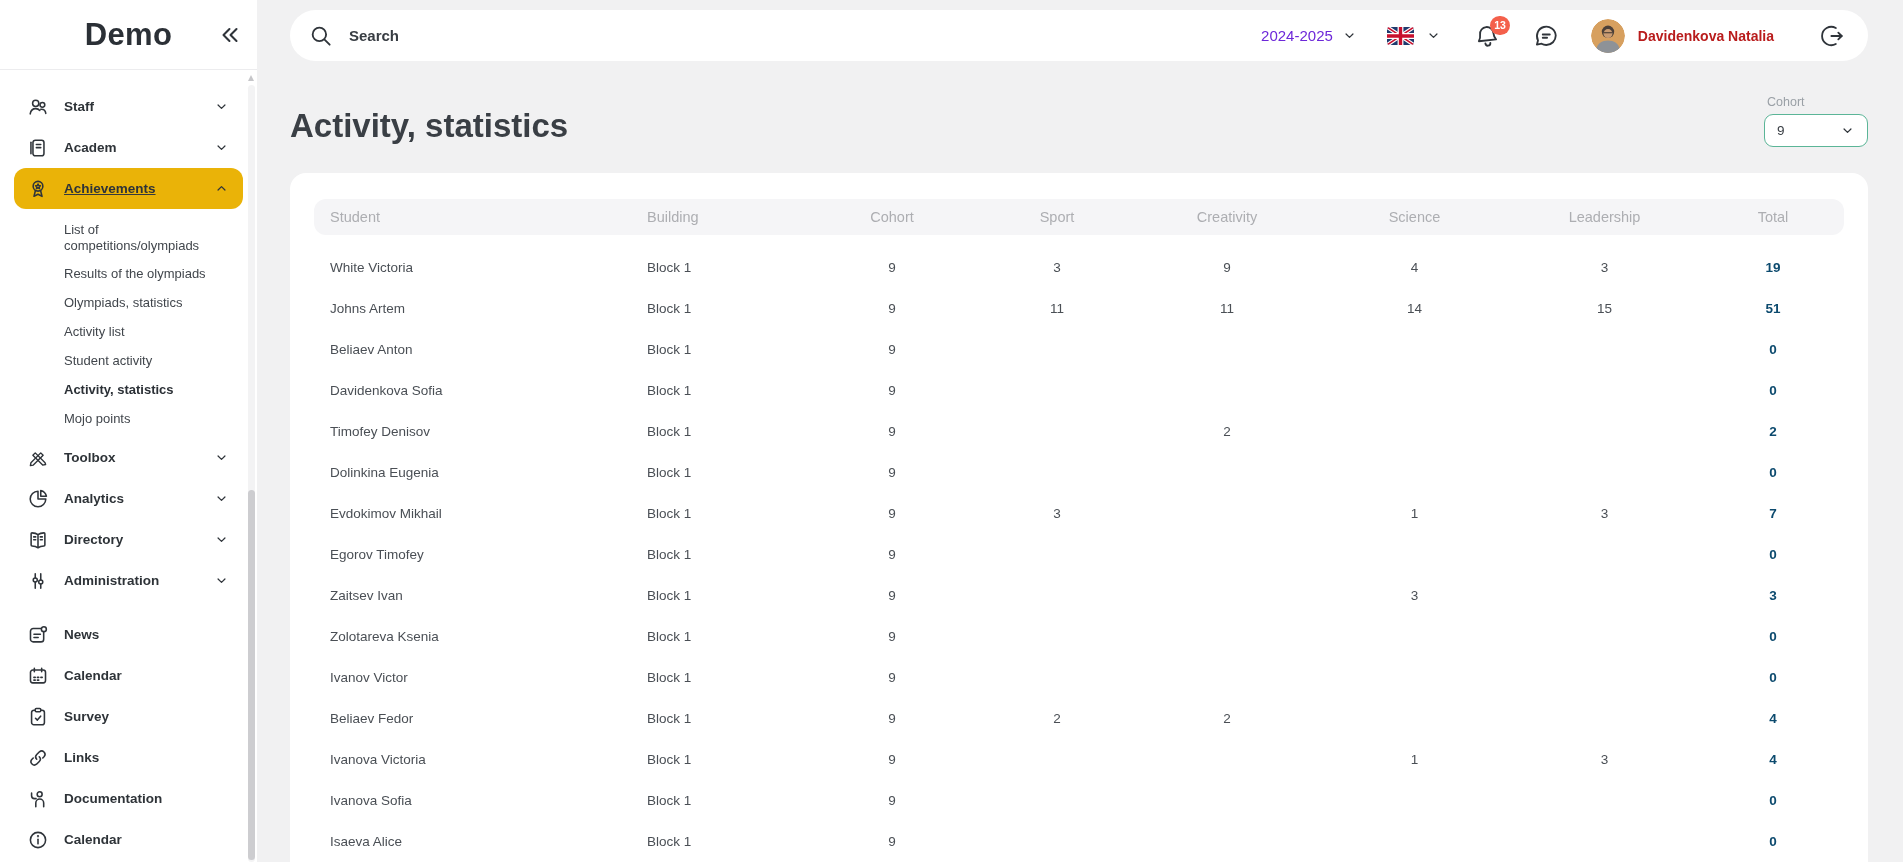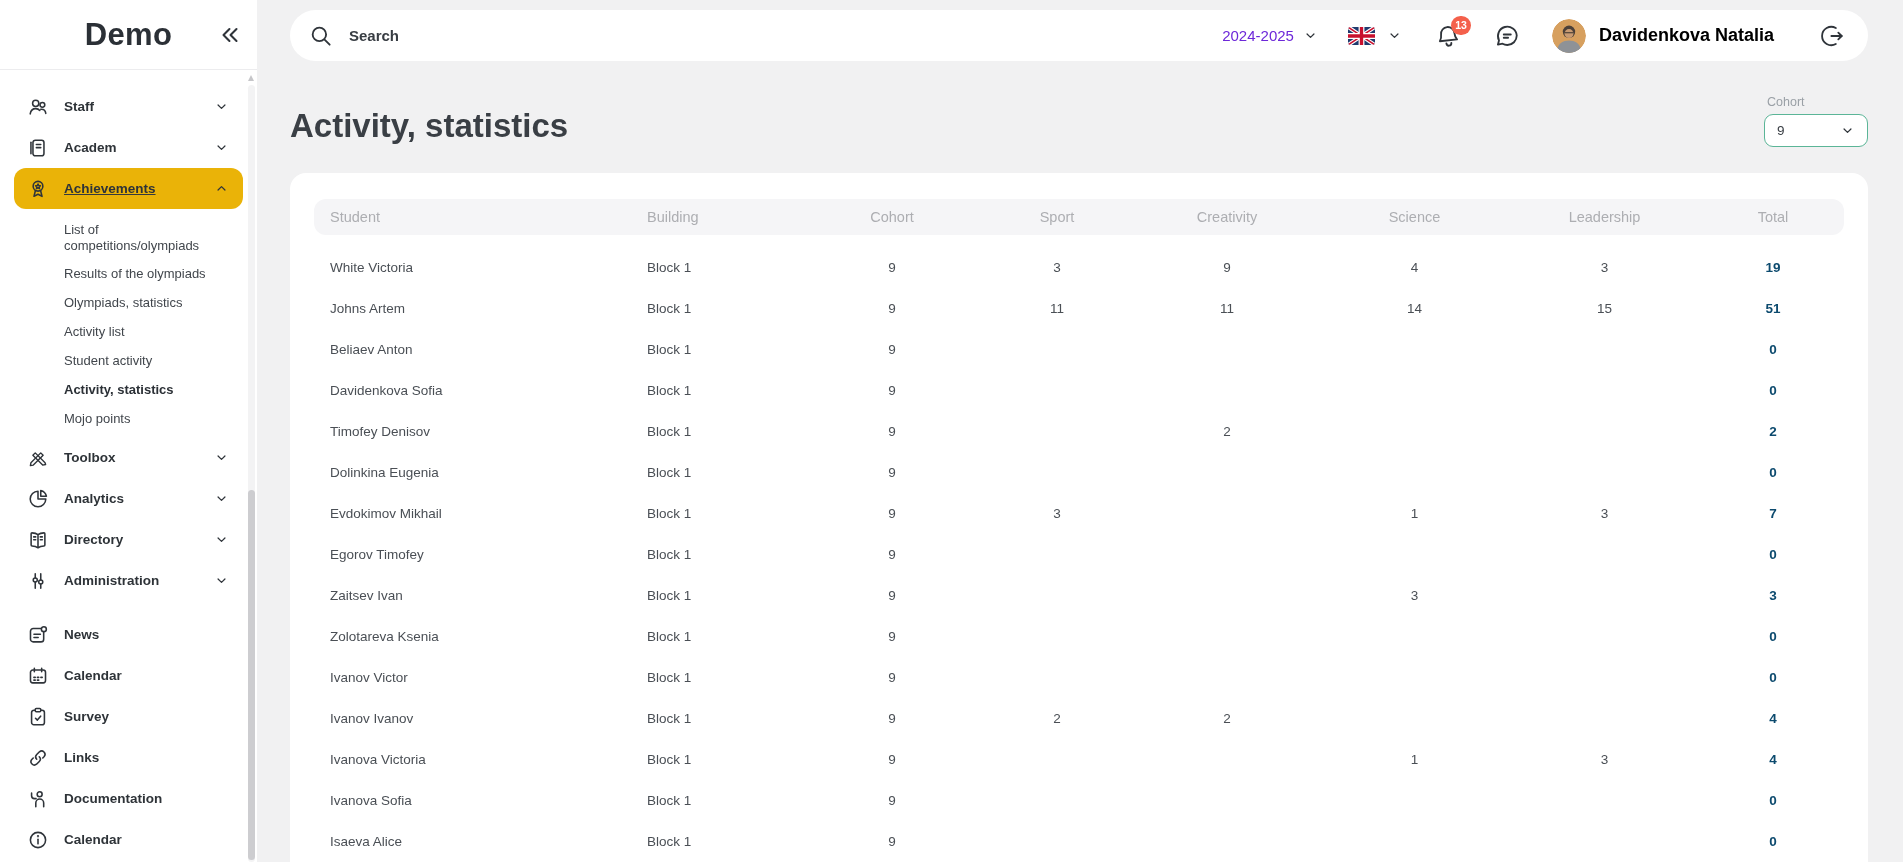--- a/index.html
+++ b/index.html
@@ -43,21 +43,21 @@
   .tb-right { display:flex; align-items:center; margin-left:auto; }
   .year { display:flex; align-items:center; gap:9px; font-size:15px; color:#6d28d9; cursor:pointer; }
   .lang { margin-left:30px; display:flex; align-items:center; gap:12px; cursor:pointer; }
   .chev { width:15px; height:15px; color:#2f343a; }
   .flag { width:27px; height:18px; display:block; }
   .tb-icon { margin-left:33px; position:relative; display:flex; cursor:pointer; color:#2f343a; }
   .tb-icon .i { width:26px; height:26px; }
   .badge { position:absolute; top:-7px; right:-10px; min-width:19px; height:19px; border-radius:10px; background:#f4604b; color:#fff; font-size:10.5px; font-weight:700; display:flex; align-items:center; justify-content:center; padding:0 4px;margin-left:41px; }
   .tb-user { margin-left:32px; display:flex; align-items:center; gap:13px; cursor:pointer; }
   .avatar { width:34px; height:34px; border-radius:50%; overflow:hidden; display:block; }
-  .uname { font-size:18px; font-weight:700; color:#000000; }
+  .uname { font-size:14px; font-weight:700; color:#b91c1c; }
   .logout { margin-left:46px; }
 
   .page-head { display:flex; justify-content:space-between; align-items:flex-end; margin-top:34px; flex-shrink:0; }
   h1 { margin:0; font-size:33px; font-weight:800; color:#3a3f45; line-height:1.1; padding-bottom:3px; }
   .cohort { display:flex; flex-direction:column; gap:5px; }
   .cohort label { font-size:12.5px; color:#9aa0a6; padding-left:3px; }
   .cohort-select { width:104px; height:33px; border:1px solid #5bb597; border-radius:9px; background:#fff; display:flex; align-items:center; padding:0 12px; font-size:13.5px; color:#383d43; cursor:pointer; }
   .cohort-select .chev { margin-left:auto; }
 
   .card { margin-top:26px; background:#fff; border-radius:16px 16px 0 0; padding:26px 24px 0; flex:1; overflow:hidden; }
@@ -453,21 +453,21 @@
             <div class="c c1">Ivanov Victor</div>
             <div class="c c2">Block 1</div>
             <div class="c c3">9</div>
             <div class="c c4"></div>
             <div class="c c5"></div>
             <div class="c c6"></div>
             <div class="c c7"></div>
             <div class="c c8">0</div>
           </div>
           <div class="trow drow">
-            <div class="c c1">Ivanov Ivanov</div>
+            <div class="c c1">Beliaev Fedor</div>
             <div class="c c2">Block 1</div>
             <div class="c c3">9</div>
             <div class="c c4">2</div>
             <div class="c c5">2</div>
             <div class="c c6"></div>
             <div class="c c7"></div>
             <div class="c c8">4</div>
           </div>
           <div class="trow drow">
             <div class="c c1">Ivanova Victoria</div>

